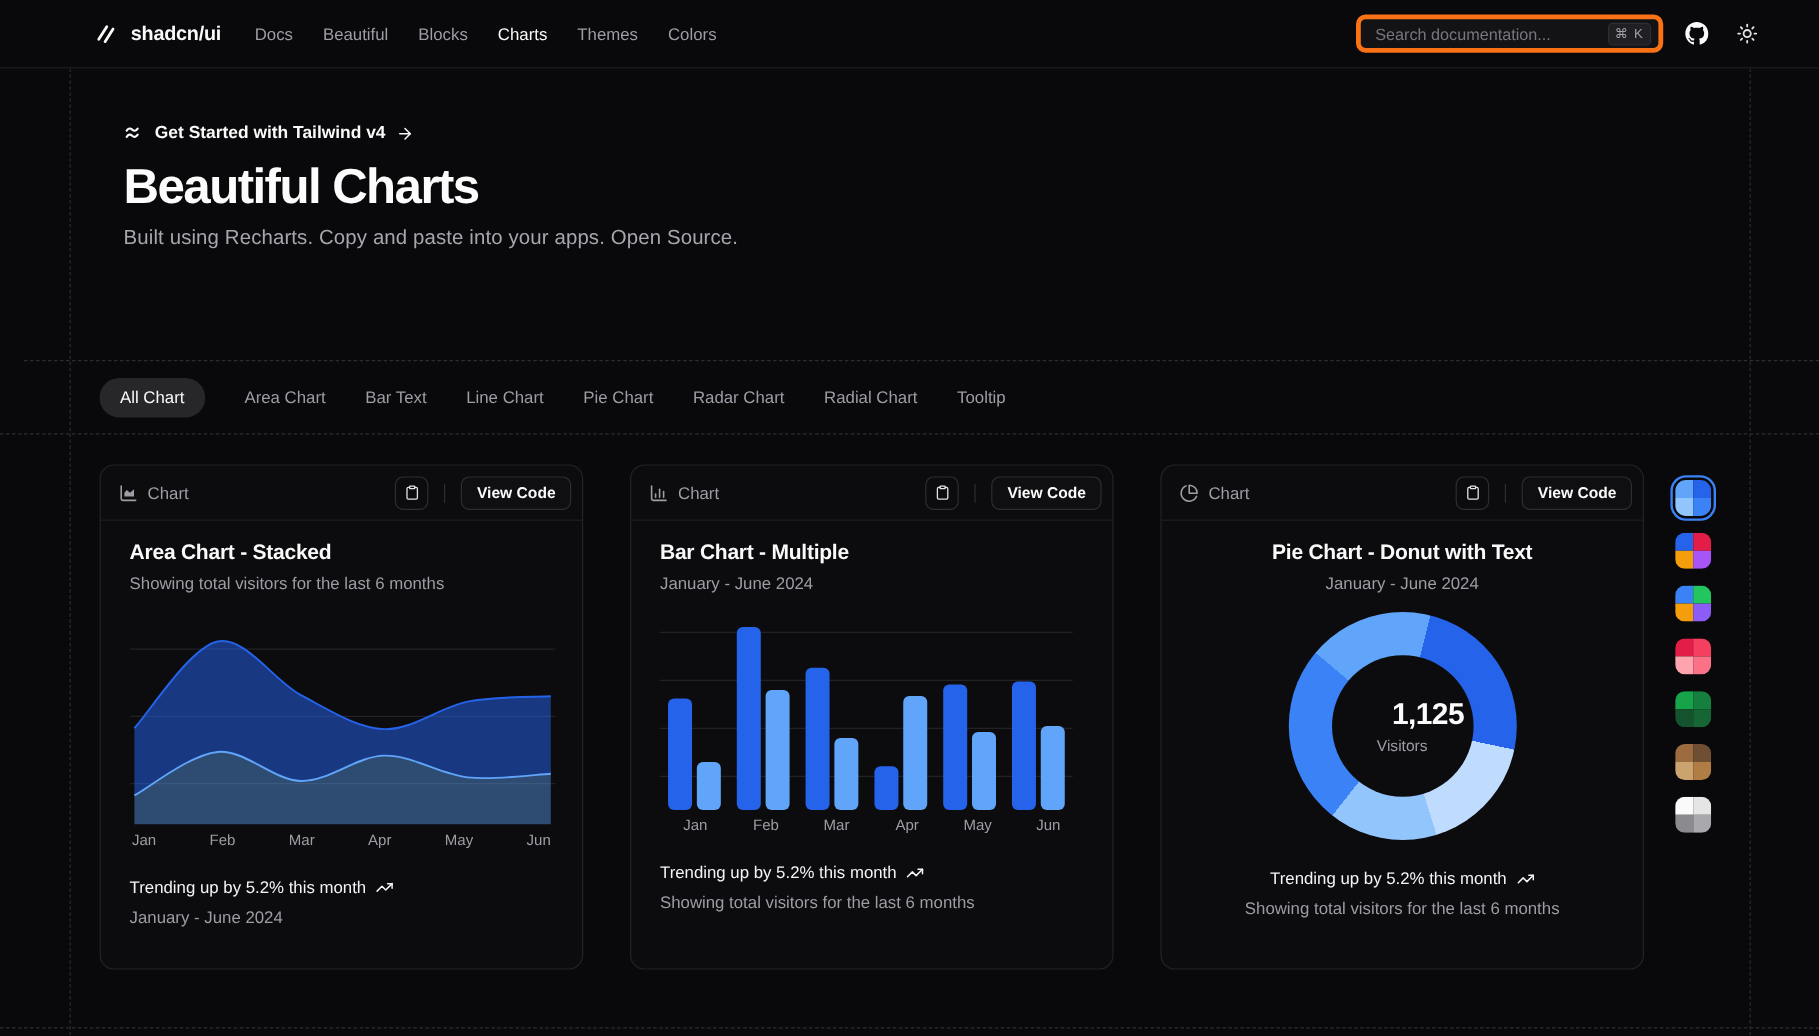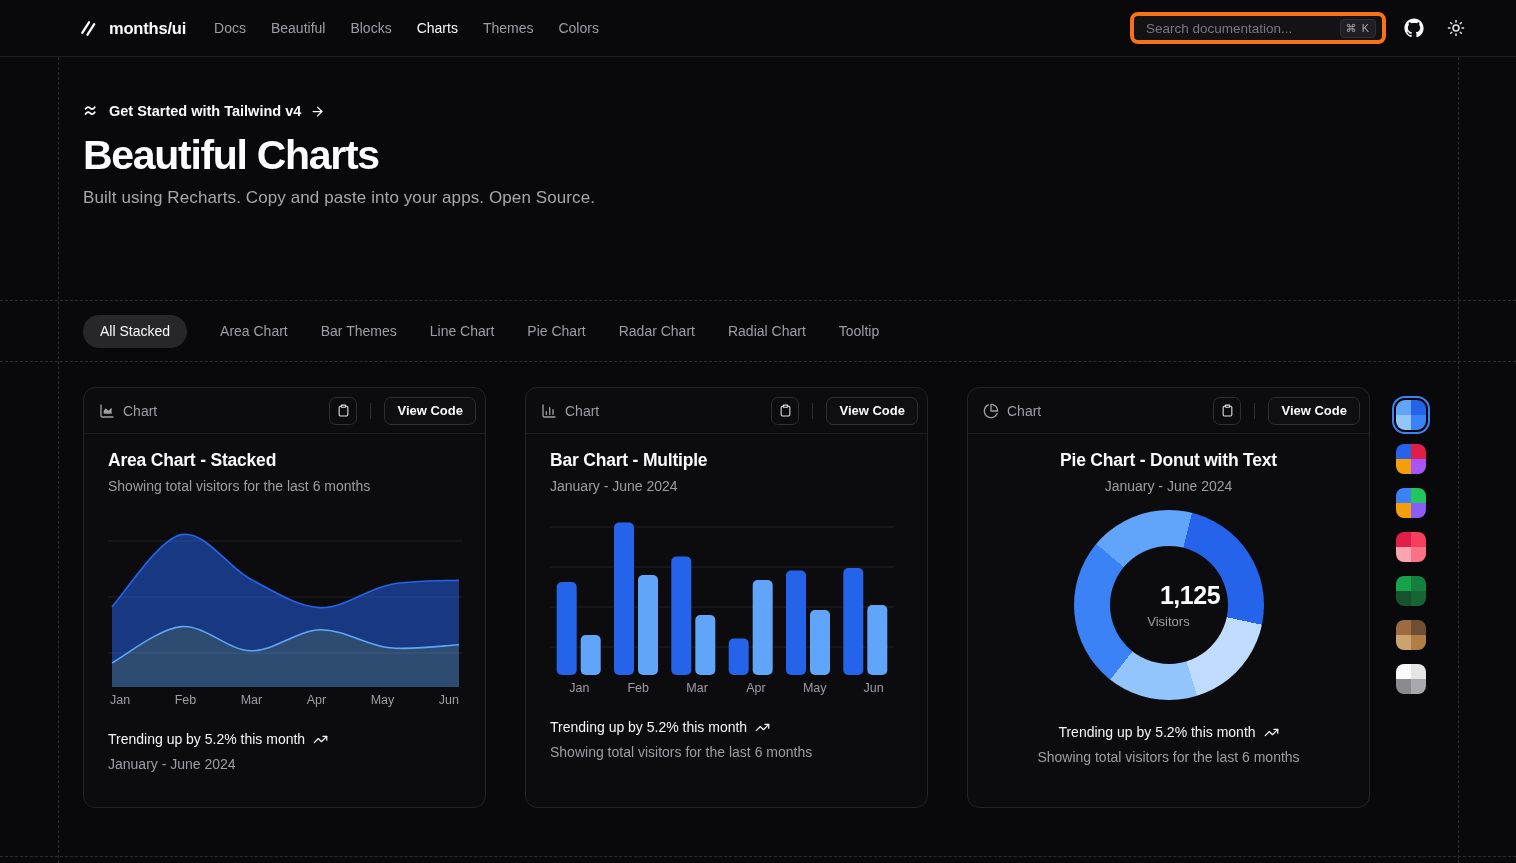--- a/index.html
+++ b/index.html
@@ -35,21 +35,21 @@
   }
   .icon-btn { background:none; border:none; color:#e4e4e7; cursor:pointer;
     width:28px; height:28px; display:flex; align-items:center; justify-content:center; }
 
   
   .rail { position:absolute; top:57px; bottom:0; width:0;
     border-left:1px dashed #2c2c31; z-index:1; }
   .rail.left { left:58px; } .rail.right { left:1458px; }
 
   
-  .hero { height:244px; padding:46px 0 0 83px; border-bottom:1px dashed #2c2c31; position:relative; z-index:2; }
+  .hero { height:244px; padding:46px 0 0 83px; border-bottom:1px dashed #2c2c31; position:relative; z-index:2;margin-left:20px; }
   .announce { display:flex; align-items:center; gap:9px; cursor:pointer; }
   .announce-text { font-size:14.5px; font-weight:600; color:#fafafa; }
   .hero-title { font-size:41px; font-weight:800; letter-spacing:-1.3px; margin-top:13px; color:#fcfcfc; }
   .hero-sub { font-size:17px; color:#a6a6af; margin-top:9px; letter-spacing:0.1px; }
   .hero-actions { display:flex; align-items:center; gap:6px; margin-top:25px; }
   .btn-primary {
     background:#fafafa; color:#17171b; border:none; border-radius:8px;
     height:34px; padding:0 17px; font-size:13.5px; font-weight:600; cursor:pointer;
     font-family:"Liberation Sans", sans-serif;
   }
@@ -128,21 +128,21 @@
 </style>
 </head>
 <body>
 
 <div class="header">
   <div class="brand">
     <svg width="21" height="21" viewBox="0 0 22 22" fill="none" stroke="#fafafa" stroke-width="2.4" stroke-linecap="round">
       <line x1="4.5" y1="15.5" x2="11.5" y2="4.5"></line>
       <line x1="10" y1="17.5" x2="17" y2="6.5"></line>
     </svg>
-    <span class="brand-name">months/ui</span>
+    <span class="brand-name">shadcn/ui</span>
   </div>
   <nav class="nav-links">
     <a class="nav-link">Docs</a>
     <a class="nav-link">Beautiful</a>
     <a class="nav-link">Blocks</a>
     <a class="nav-link active">Charts</a>
     <a class="nav-link">Themes</a>
     <a class="nav-link">Colors</a>
   </nav>
   <div class="header-right">
@@ -184,23 +184,23 @@
     <svg width="15" height="15" viewBox="0 0 24 24" fill="none" stroke="#fafafa" stroke-width="2" stroke-linecap="round" stroke-linejoin="round">
       <path d="M5 12h14"></path>
         <path d="m12 5 7 7-7 7"></path>
     </svg>
   </div>
   <h1 class="hero-title">Beautiful Charts</h1>
   <p class="hero-sub">Built using Recharts. Copy and paste into your apps. Open Source.</p>
 </section>
 
 <div class="tabs">
-  <span class="tab active">All Stacked</span>
+  <span class="tab active">All Chart</span>
   <span class="tab">Area Chart</span>
-  <span class="tab">Bar Themes</span>
+  <span class="tab">Bar Text</span>
   <span class="tab">Line Chart</span>
   <span class="tab">Pie Chart</span>
   <span class="tab">Radar Chart</span>
   <span class="tab">Radial Chart</span>
   <span class="tab">Tooltip</span>
 </div>
 
 <section class="charts-section">
   <div class="cards-row">
 

